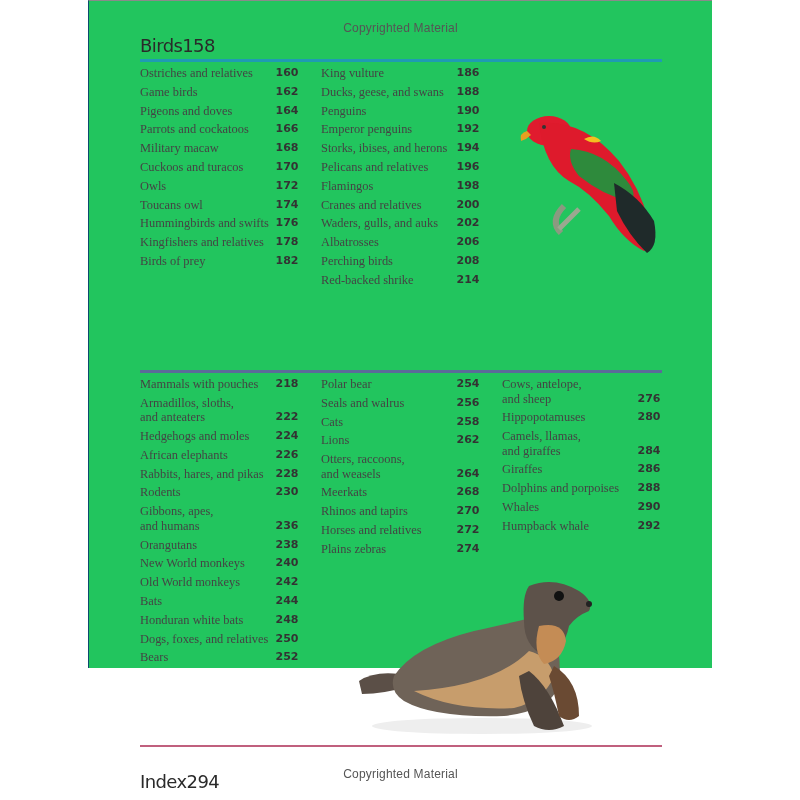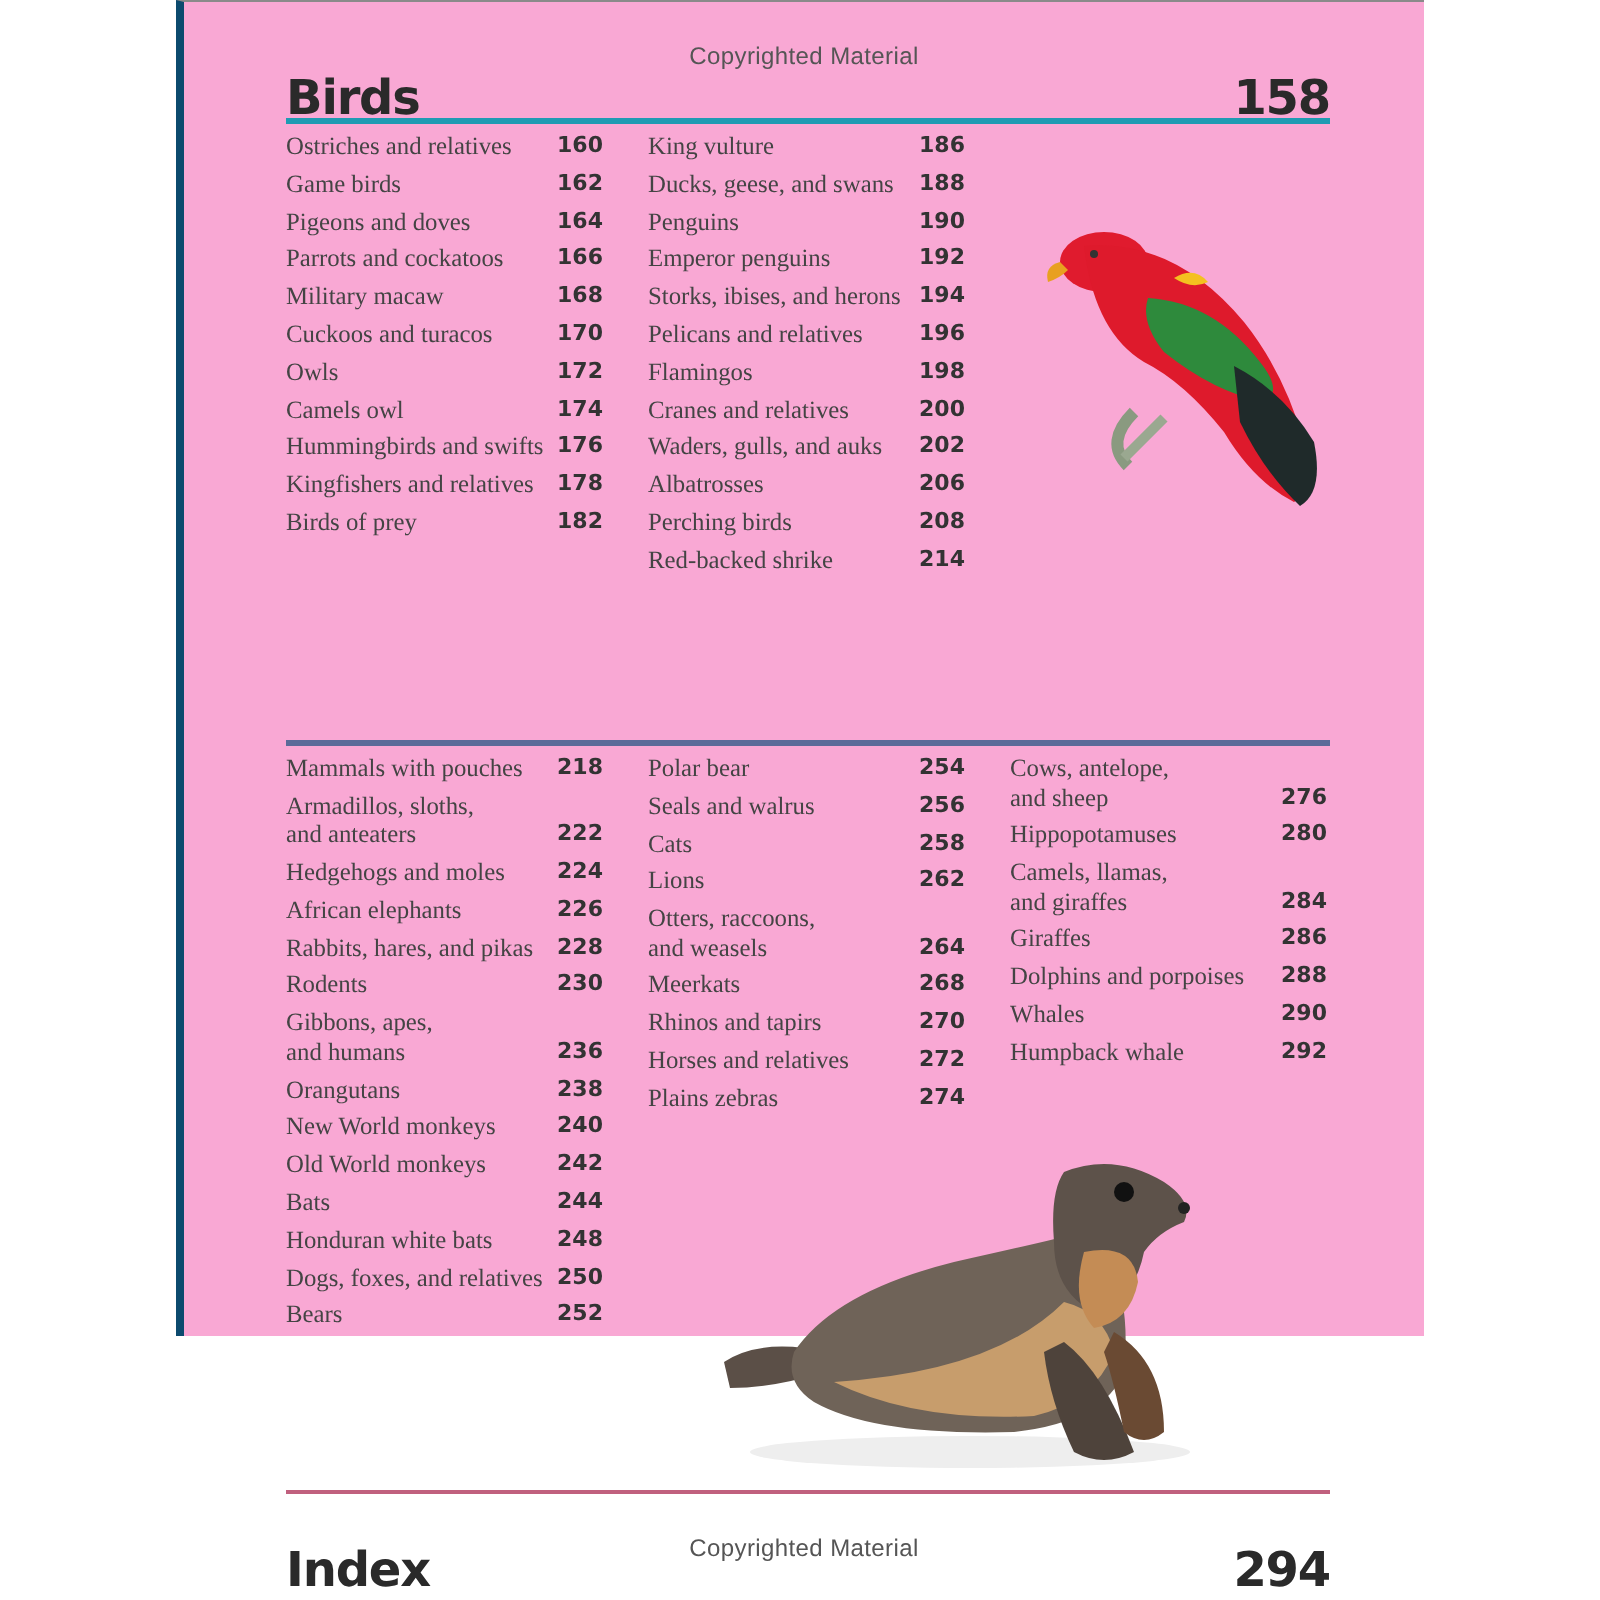--- a/index.html
+++ b/index.html
@@ -3,37 +3,37 @@
 <meta charset="utf-8">
 <style>
   html, body { margin: 0; padding: 0; }
   body {
     width: 800px; height: 800px; position: relative; overflow: hidden;
     background: #ffffff;
     font-family: "Liberation Serif", serif;
   }
   .page {
     position: absolute; left: 88px; top: 0; width: 624px; height: 668px;
-    background: #f9a8d4;
-    border-left: 4px solid #0c4a6e;
+    background: #22c55e;
+    border-left: 1px solid #0c4a6e;
     border-top: 1px solid #8a8a8a;
     box-sizing: border-box;
   }
   .watermark {
     position: absolute; width: 100%; left: 0; text-align: center;
     font-family: "Liberation Sans", sans-serif;
     font-size: 12px; color: #555; letter-spacing: 0.2px;
   }
   .wm-top { top: 20px; }
   .wm-bottom { top: 766px; }
   .sec-head {
     position: absolute; left: 51px; width: 522px;
-    display: flex; justify-content: space-between; align-items: flex-end;
-    font-family: "DejaVu Sans", sans-serif; font-weight: bold;
-    font-size: 24px; color: #2a2a2a;
+    display: flex; align-items: flex-end;
+    font-family: "DejaVu Sans", sans-serif; font-weight: normal;
+    font-size: 18px; color: #2a2a2a;
     letter-spacing: -0.6px;
   }
   .sec-rule { position: absolute; left: 51px; width: 522px; height: 3px; }
   .col {
     position: absolute; width: 160px;
     font-size: 12.4px; color: #444;
   }
   .entry { display: flex; justify-content: space-between; align-items: flex-end; margin-bottom: 4.3px; line-height: 14.5px; }
   .entry .t { white-space: pre-line; }
   .entry .p { font-family: "DejaVu Sans", sans-serif; font-weight: bold; font-size: 11px; color: #333; width: 26px; text-align: center; }
@@ -73,21 +73,21 @@
       </div>
       <div class="entry">
         <span class="t">Cuckoos and turacos</span>
         <span class="p">170</span>
       </div>
       <div class="entry">
         <span class="t">Owls</span>
         <span class="p">172</span>
       </div>
       <div class="entry">
-        <span class="t">Camels owl</span>
+        <span class="t">Toucans owl</span>
         <span class="p">174</span>
       </div>
       <div class="entry">
         <span class="t">Hummingbirds and swifts</span>
         <span class="p">176</span>
       </div>
       <div class="entry">
         <span class="t">Kingfishers and relatives</span>
         <span class="p">178</span>
       </div>

